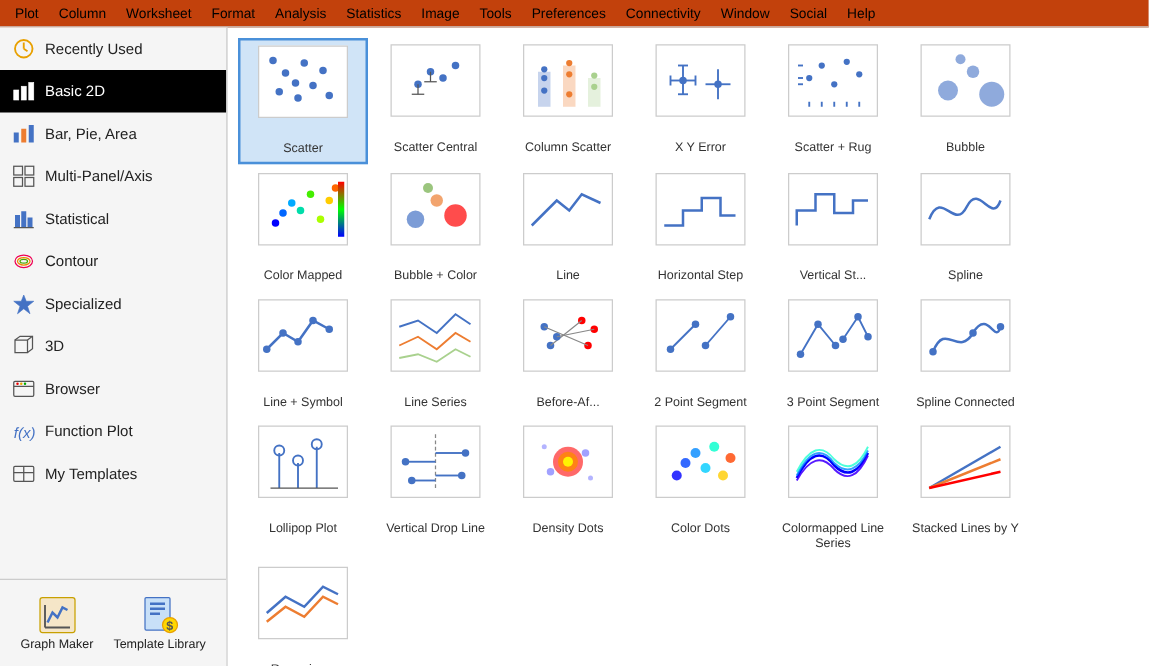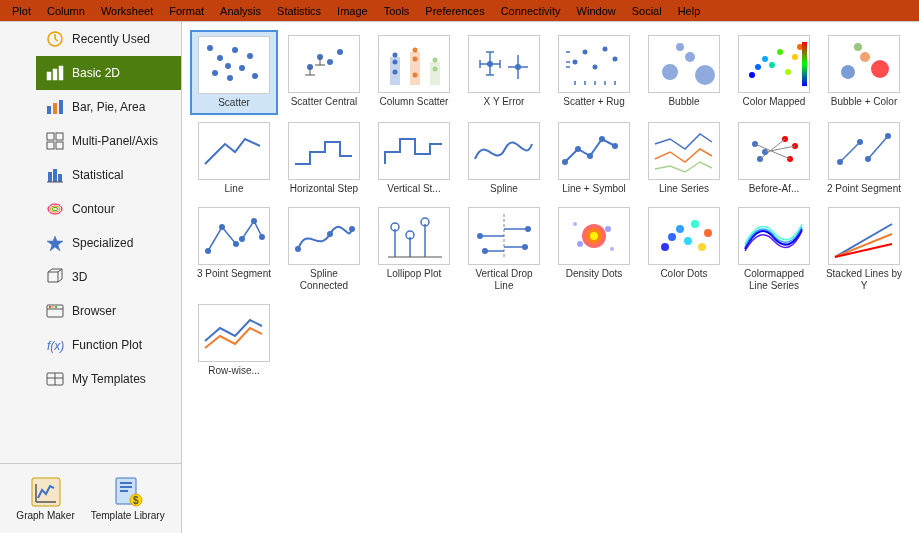--- a/index.html
+++ b/index.html
@@ -24,23 +24,23 @@
     .sidebar {
       width: 182px; background: #f5f5f5;
       border-right: 1px solid #ccc;
       display: flex; flex-direction: column;
       flex-shrink: 0;
     }
     .sidebar-list { flex: 1; overflow-y: auto; }
     .sidebar-item {
       display: flex; align-items: center;
       padding: 6px 8px; cursor: pointer;
-      font-size: 12px; color: #222; margin-left: 36px;
-    }
-    .sidebar-item.active { background: #4d7c0f; color: white; }
+      font-size: 12px; color: #222;
+    }
+    .sidebar-item.active { background: #000000; color: white; }
     .sidebar-icon {
       width: 22px; height: 22px; margin-right: 6px;
       flex-shrink: 0; display: flex; align-items: center; justify-content: center;
     }
     .sidebar-footer {
       display: flex; padding: 8px; gap: 8px;
       border-top: 1px solid #ccc; background: #f5f5f5;
       justify-content: center;
     }
     .sidebar-footer-item {
@@ -53,23 +53,24 @@
     
     .content-area {
       flex: 1; background: white; overflow-y: auto; padding: 8px;
     }
 
     
     .chart-grid {
       display: flex; flex-wrap: wrap; gap: 2px;
     }
     .chart-item {
-      width: 88px; display: flex; flex-direction: column;
+      width: 104px; display: flex; flex-direction: column;
       align-items: center; padding: 4px; cursor: pointer;
       border: 1px solid transparent;
+      gap: 16px;
     }
     .chart-item.selected { border: 2px solid #4a90d9; background: #d0e4f7; }
     .chart-thumb {
       width: 72px; height: 58px; border: 1px solid #ccc;
       background: white; display: flex; align-items: center; justify-content: center;
       margin-bottom: 3px;
     }
     .chart-label {
       font-size: 10px; text-align: center; color: #333; line-height: 1.2;
       word-break: break-word;

